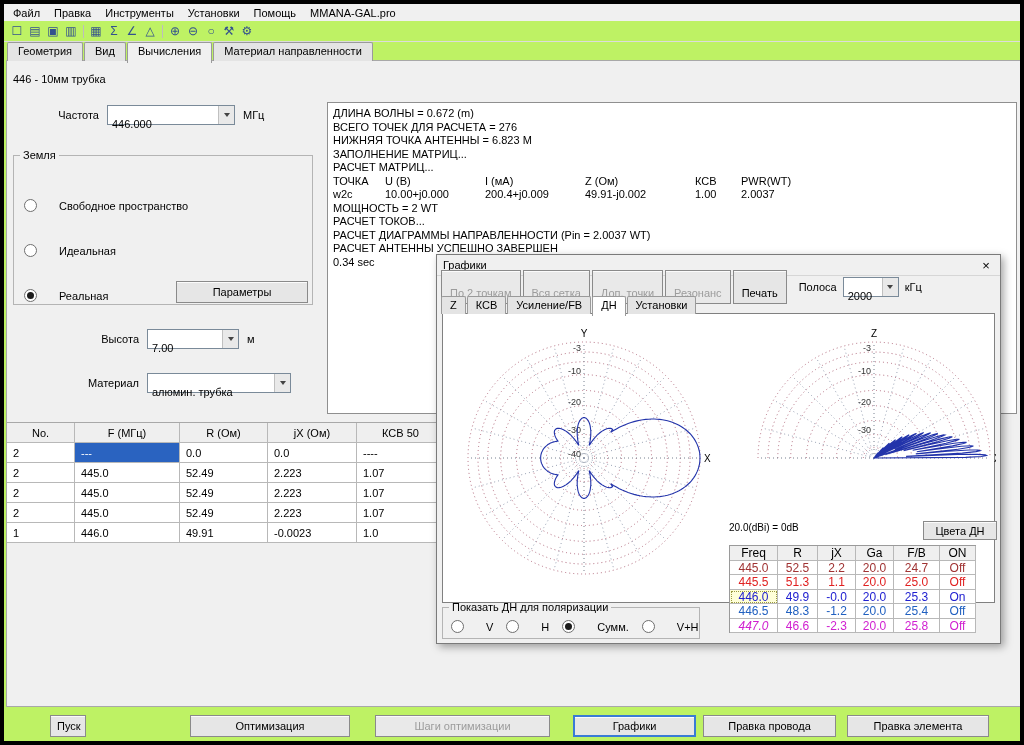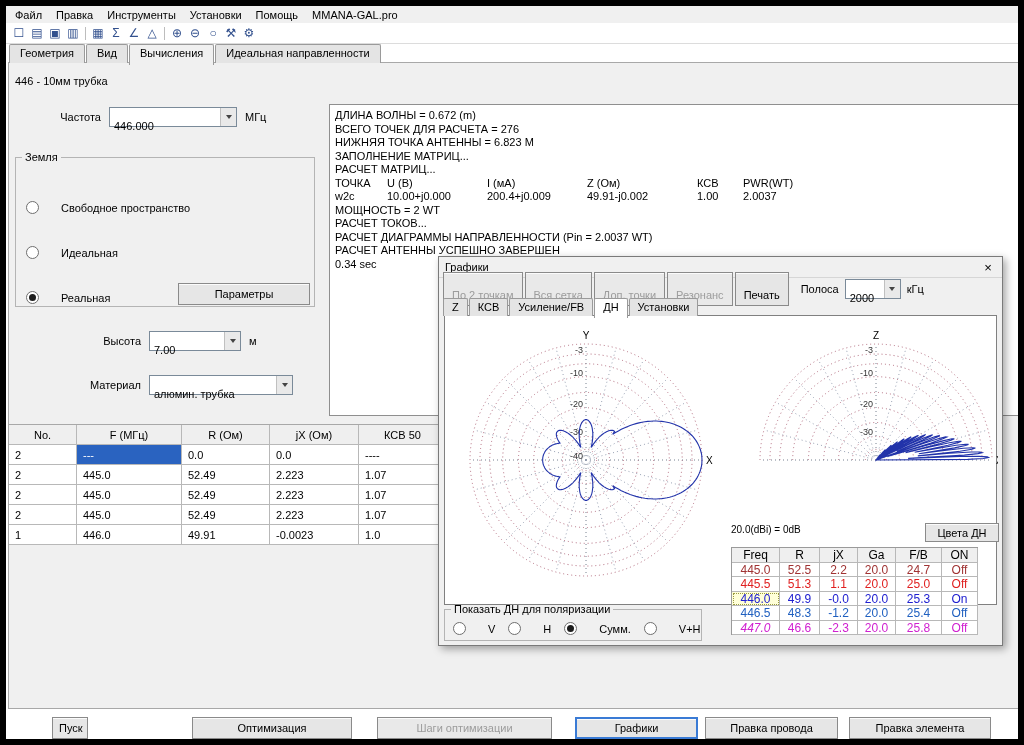--- a/index.html
+++ b/index.html
@@ -1,18 +1,18 @@
 <!DOCTYPE html>
 <html><head>
 <meta charset="utf-8">
 <style>
   html,body{margin:0;padding:0;background:#d8d8d8}
-  .app{position:relative;width:1024px;height:745px;background:#ffffff;
+  .app{position:relative;width:1024px;height:745px;background:#bef264;
        font-family:"Liberation Sans",sans-serif;font-size:11px;color:#000;
-       overflow:hidden;border:6px solid #000000;box-sizing:border-box}
+       overflow:hidden;border:4px solid #000000;box-sizing:border-box}
   
   .menubar{position:absolute;top:0;left:0;right:0;height:17px;display:flex;align-items:center;
            padding-left:2px;background:#f0f0f0}
   .mi{padding:1px 7px;cursor:default}
   
   .toolbar{position:absolute;top:17px;left:0;right:0;height:20px;display:flex;align-items:center;
            padding-left:4px;border-bottom:1px solid #dcdcdc}
   .tool{width:18px;height:17px;display:flex;align-items:center;justify-content:center;
         font-size:12px;color:#33518e;cursor:default}
   .tsep{width:1px;height:13px;background:#bdbdbd;margin:0 3px}
@@ -129,21 +129,21 @@
       <div class="tool">⊕</div>
       <div class="tool">⊖</div>
       <div class="tool">○</div>
       <div class="tool">⚒</div>
       <div class="tool">⚙</div>
     </div>
   <div class="tabbar" id="tabbar">
       <div class="tab">Геометрия</div>
       <div class="tab">Вид</div>
       <div class="tab active">Вычисления</div>
-      <div class="tab">Идеальная направленности</div>
+      <div class="tab">Материал направленности</div>
     </div>
 
   <div class="panel">
     <div class="model-name">446 - 10мм трубка</div>
 
     <div class="field" style="left:8px;top:44px">
       <span class="flabel" style="width:84px">Частота</span>
       <span class="combo" style="width:128px">
         <span class="val">446.000</span>
         <span class="arrow">

